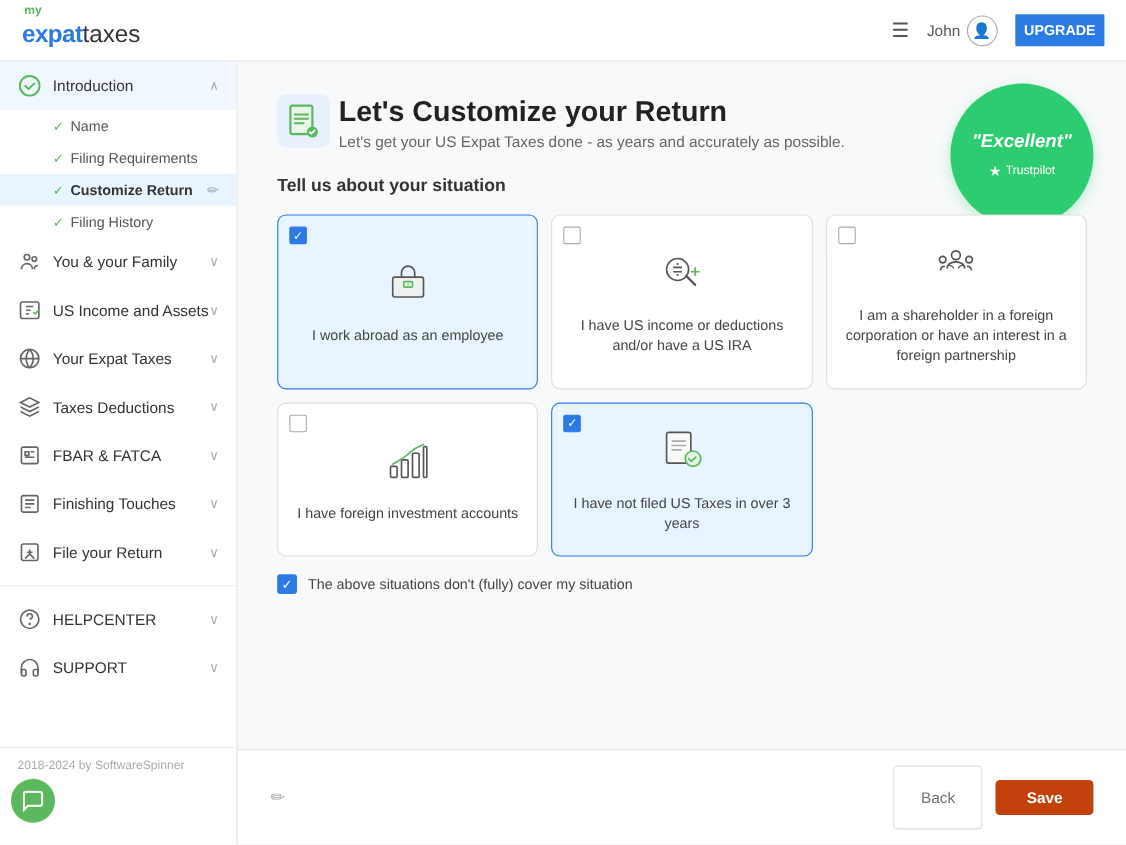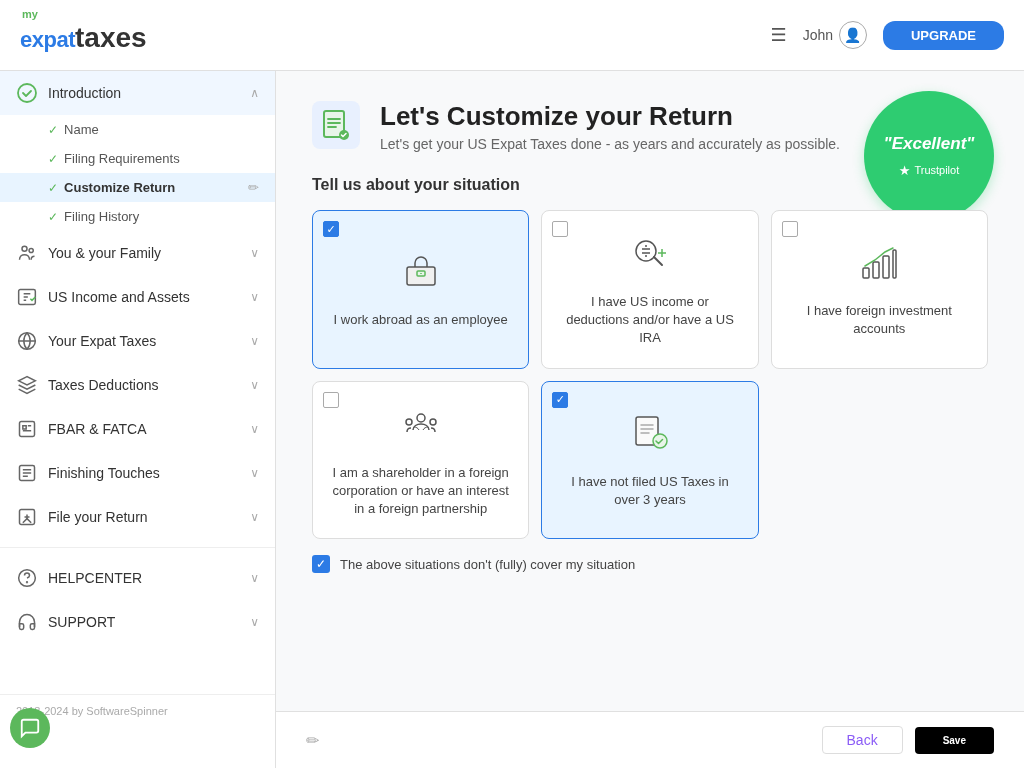--- a/index.html
+++ b/index.html
@@ -1,52 +1,52 @@
 <!DOCTYPE html>
 <html><head>
   <meta charset="utf-8">
   <style>
     * { box-sizing: border-box; margin: 0; padding: 0; }
     body { font-family: -apple-system, BlinkMacSystemFont, 'Segoe UI', sans-serif; font-size: 14px; color: #333; background: #f5f5f5; width: 1024px; height: 768px; overflow: hidden; display: flex; flex-direction: column; }
 
     
-    .header { background: white; display: flex; align-items: center; justify-content: space-between; padding: 10px 20px; border-bottom: 1px solid #e0e0e0; height: 71px; flex-shrink: 0; }
+    .header { background: white; display: flex; align-items: center; justify-content: space-between; padding: 10px 20px; border-bottom: 1px solid #e0e0e0; height: 56px; flex-shrink: 0; }
     .logo-my { font-size: 11px; color: #5cb85c; font-weight: 600; position: absolute; margin-top: -14px; margin-left: 2px; }
     .logo-expat { font-size: 22px; font-weight: 800; color: #2c7be5; letter-spacing: -0.5px; }
-    .logo-taxes { font-size: 28px; font-weight: 700; color: #333; }
+    .logo-taxes { font-size: 22px; font-weight: 400; color: #333; }
     .logo-wrapper { position: relative; padding-top: 6px; }
     .header-right { display: flex; align-items: center; gap: 16px; }
     .hamburger { font-size: 18px; color: #555; cursor: pointer; }
     .user-info { display: flex; align-items: center; gap: 6px; color: #555; justify-content: space-between; }
     .user-icon { width: 28px; height: 28px; border-radius: 50%; border: 1.5px solid #aaa; display: flex; align-items: center; justify-content: center; font-size: 14px; }
-    .upgrade-btn { background: #2c7be5; color: white; border: none; padding: 7px 28px; border-radius: 12px; font-weight: 600; cursor: pointer; font-size: 13px; }
+    .upgrade-btn { background: #2c7be5; color: white; border: none; padding: 7px 8px; border-radius: 1px; font-weight: 600; cursor: pointer; font-size: 13px; }
 
     
     .main-layout { display: flex; flex: 1; overflow: hidden; }
 
     
-    .sidebar { width: 276px; background: white; border-right: 1px solid #e0e0e0; overflow-y: auto; flex-shrink: 0; padding-bottom: 20px; }
+    .sidebar { width: 216px; background: white; border-right: 1px solid #e0e0e0; overflow-y: auto; flex-shrink: 0; padding-bottom: 20px; }
     .sidebar-section { padding: 0; }
     .sidebar-item { display: flex; align-items: center; justify-content: space-between; padding: 11px 16px; cursor: pointer; color: #333; }
     .sidebar-item.active { background: #f0f7ff; }
     .sidebar-item-left { display: flex; align-items: center; gap: 10px; }
     .sidebar-icon { width: 22px; height: 22px; display: flex; align-items: center; justify-content: center; font-size: 16px; flex-shrink: 0; }
     .sidebar-label { font-size: 14px; font-weight: 500; }
     .sidebar-chevron { color: #aaa; font-size: 12px; }
     .sidebar-sub { padding: 0; background: white; }
     .sidebar-sub-item { display: flex; align-items: center; justify-content: space-between; padding: 7px 16px 7px 48px; color: #555; font-size: 13px; cursor: pointer; }
     .sidebar-sub-item.active { color: #333; font-weight: 500; }
     .check-icon { color: #5cb85c; margin-right: 6px; font-size: 12px; }
     .edit-icon { color: #aaa; font-size: 13px; }
     .sidebar-divider { border: none; border-top: 1px solid #eee; margin: 8px 0; }
     .chat-bubble { position: absolute; bottom: 20px; left: 10px; width: 40px; height: 40px; background: #5cb85c; border-radius: 50%; display: flex; align-items: center; justify-content: center; color: white; font-size: 18px; cursor: pointer; z-index: 10; }
 
     
     .content { flex: 1; overflow-y: auto; background: #f8f9fa; padding: 30px 36px; position: relative; }
-    .page-header { display: flex; align-items: flex-start; gap: 20px; margin-bottom: 8px; }
+    .page-header { display: flex; align-items: flex-start; gap: 8px; margin-bottom: 8px; }
     .page-icon { width: 48px; height: 48px; background: #e8f0fe; border-radius: 8px; display: flex; align-items: center; justify-content: center; font-size: 24px; flex-shrink: 0; }
     .page-title { font-size: 26px; font-weight: 700; color: #222; }
     .page-subtitle { font-size: 14px; color: #666; margin-top: 4px; }
     .section-title { font-size: 16px; font-weight: 600; margin: 24px 0 16px; color: #333; }
     
     
     .excellent-badge { position: absolute; top: 20px; right: 30px; width: 130px; height: 130px; background: #2ecc71; border-radius: 50%; display: flex; flex-direction: column; align-items: center; justify-content: center; color: white; text-align: center; box-shadow: 0 4px 12px rgba(46,204,113,0.3); }
     .excellent-text { font-size: 17px; font-weight: 800; font-style: italic; line-height: 1.2; }
     .trustpilot { font-size: 11px; margin-top: 8px; display: flex; align-items: center; gap: 4px; }
     .star { color: #fff; font-size: 13px; }
@@ -62,22 +62,22 @@
     .card-subtext { font-size: 11px; color: #888; margin-top: 4px; line-height: 1.3; }
 
     
     .bottom-checkbox-row { display: flex; align-items: center; gap: 10px; margin-top: 8px; }
     .bottom-checkbox { width: 18px; height: 18px; background: #2c7be5; border-radius: 3px; display: flex; align-items: center; justify-content: center; color: white; font-size: 12px; flex-shrink: 0; }
     .bottom-checkbox-label { font-size: 13px; color: #444; }
 
     
     .content-footer { background: white; border-top: 1px solid #e0e0e0; padding: 14px 30px; display: flex; align-items: center; justify-content: flex-end; gap: 12px; flex-shrink: 0; }
     .footer-edit-icon { color: #aaa; font-size: 16px; margin-right: auto; cursor: pointer; }
-    .back-btn { background: white; border: 1.5px solid #ddd; color: #8b5cf6; padding: 5px 24px; border-radius: 4px; font-size: 14px; cursor: pointer; font-weight: 500; }
-    .save-btn { background: #000000; border: none; color: white; padding: 8px 28px; border-radius: 4px; font-size: 10px; cursor: pointer; font-weight: 600; }
+    .back-btn { background: white; border: 1.5px solid #ddd; color: #737373; padding: 20px 24px; border-radius: 4px; font-size: 14px; cursor: pointer; font-weight: 500; }
+    .save-btn { background: #c2410c; border: none; color: white; padding: 8px 28px; border-radius: 4px; font-size: 14px; cursor: pointer; font-weight: 600; }
   </style>
 </head>
 <body>
 
 <div class="header">
   <div class="logo-wrapper">
     <span class="logo-my">my</span>
     <span>
       <span class="logo-expat">expat</span><span class="logo-taxes">taxes</span>
     </span>
@@ -313,47 +313,47 @@
             </svg>
           </div>
           <div class="card-text">I have US income or deductions and/or have a US IRA</div>
         </div>
 
 
         <div class="card">
           <div class="card-checkbox"></div>
           <div class="card-icon">
             <svg width="44" height="44" viewBox="0 0 44 44" fill="none">
-              <rect x="6" y="28" width="6" height="10" rx="1" stroke="#555" stroke-width="1.5" fill="none"></rect>
-              <rect x="16" y="22" width="6" height="16" rx="1" stroke="#555" stroke-width="1.5" fill="none"></rect>
-              <rect x="26" y="16" width="6" height="22" rx="1" stroke="#555" stroke-width="1.5" fill="none"></rect>
-              <rect x="36" y="10" width="3" height="28" rx="1" stroke="#555" stroke-width="1.5" fill="none"></rect>
-              <path d="M8 26L18 20l10-8 8-4" stroke="#5cb85c" stroke-width="1.5" stroke-linecap="round"></path>
-            </svg>
-          </div>
-          <div class="card-text">I have foreign investment accounts</div>
-        </div>
-
-        <div class="card">
-          <div class="card-checkbox"></div>
-          <div class="card-icon">
-            <svg width="44" height="44" viewBox="0 0 44 44" fill="none">
               <path d="M14 28c0-4 4-6 8-6s8 2 8 6" stroke="#555" stroke-width="1.5" fill="none"></path>
               <path d="M8 30c0-3 2-4 4-4" stroke="#555" stroke-width="1.5" fill="none"></path>
               <path d="M36 30c0-3-2-4-4-4" stroke="#555" stroke-width="1.5" fill="none"></path>
               <circle cx="22" cy="16" r="4" stroke="#555" stroke-width="1.5" fill="none"></circle>
               <circle cx="10" cy="20" r="3" stroke="#555" stroke-width="1.5" fill="none"></circle>
               <circle cx="34" cy="20" r="3" stroke="#555" stroke-width="1.5" fill="none"></circle>
               <path d="M20 28c-1-2-3-3-5-3" stroke="#555" stroke-width="1"></path>
               <path d="M24 28c1-2 3-3 5-3" stroke="#555" stroke-width="1"></path>
             </svg>
           </div>
           <div class="card-text">I am a shareholder in a foreign corporation or have an interest in a foreign partnership</div>
         </div>
 
+        <div class="card">
+          <div class="card-checkbox"></div>
+          <div class="card-icon">
+            <svg width="44" height="44" viewBox="0 0 44 44" fill="none">
+              <rect x="6" y="28" width="6" height="10" rx="1" stroke="#555" stroke-width="1.5" fill="none"></rect>
+              <rect x="16" y="22" width="6" height="16" rx="1" stroke="#555" stroke-width="1.5" fill="none"></rect>
+              <rect x="26" y="16" width="6" height="22" rx="1" stroke="#555" stroke-width="1.5" fill="none"></rect>
+              <rect x="36" y="10" width="3" height="28" rx="1" stroke="#555" stroke-width="1.5" fill="none"></rect>
+              <path d="M8 26L18 20l10-8 8-4" stroke="#5cb85c" stroke-width="1.5" stroke-linecap="round"></path>
+            </svg>
+          </div>
+          <div class="card-text">I have foreign investment accounts</div>
+        </div>
+
         <div class="card selected">
           <div class="card-checkbox checked">✓</div>
           <div class="card-icon">
             <svg width="44" height="44" viewBox="0 0 44 44" fill="none">
               <rect x="8" y="6" width="22" height="28" rx="2" stroke="#555" stroke-width="1.5" fill="#fafafa"></rect>
               <path d="M13 14h12M13 18h12M13 22h8" stroke="#aaa" stroke-width="1.5" stroke-linecap="round"></path>
               <circle cx="32" cy="30" r="7" fill="#e8f5e9" stroke="#5cb85c" stroke-width="1.5"></circle>
               <path d="M28 30l2.5 2.5 4-4" stroke="#5cb85c" stroke-width="1.5" stroke-linecap="round" stroke-linejoin="round"></path>
             </svg>
           </div>

